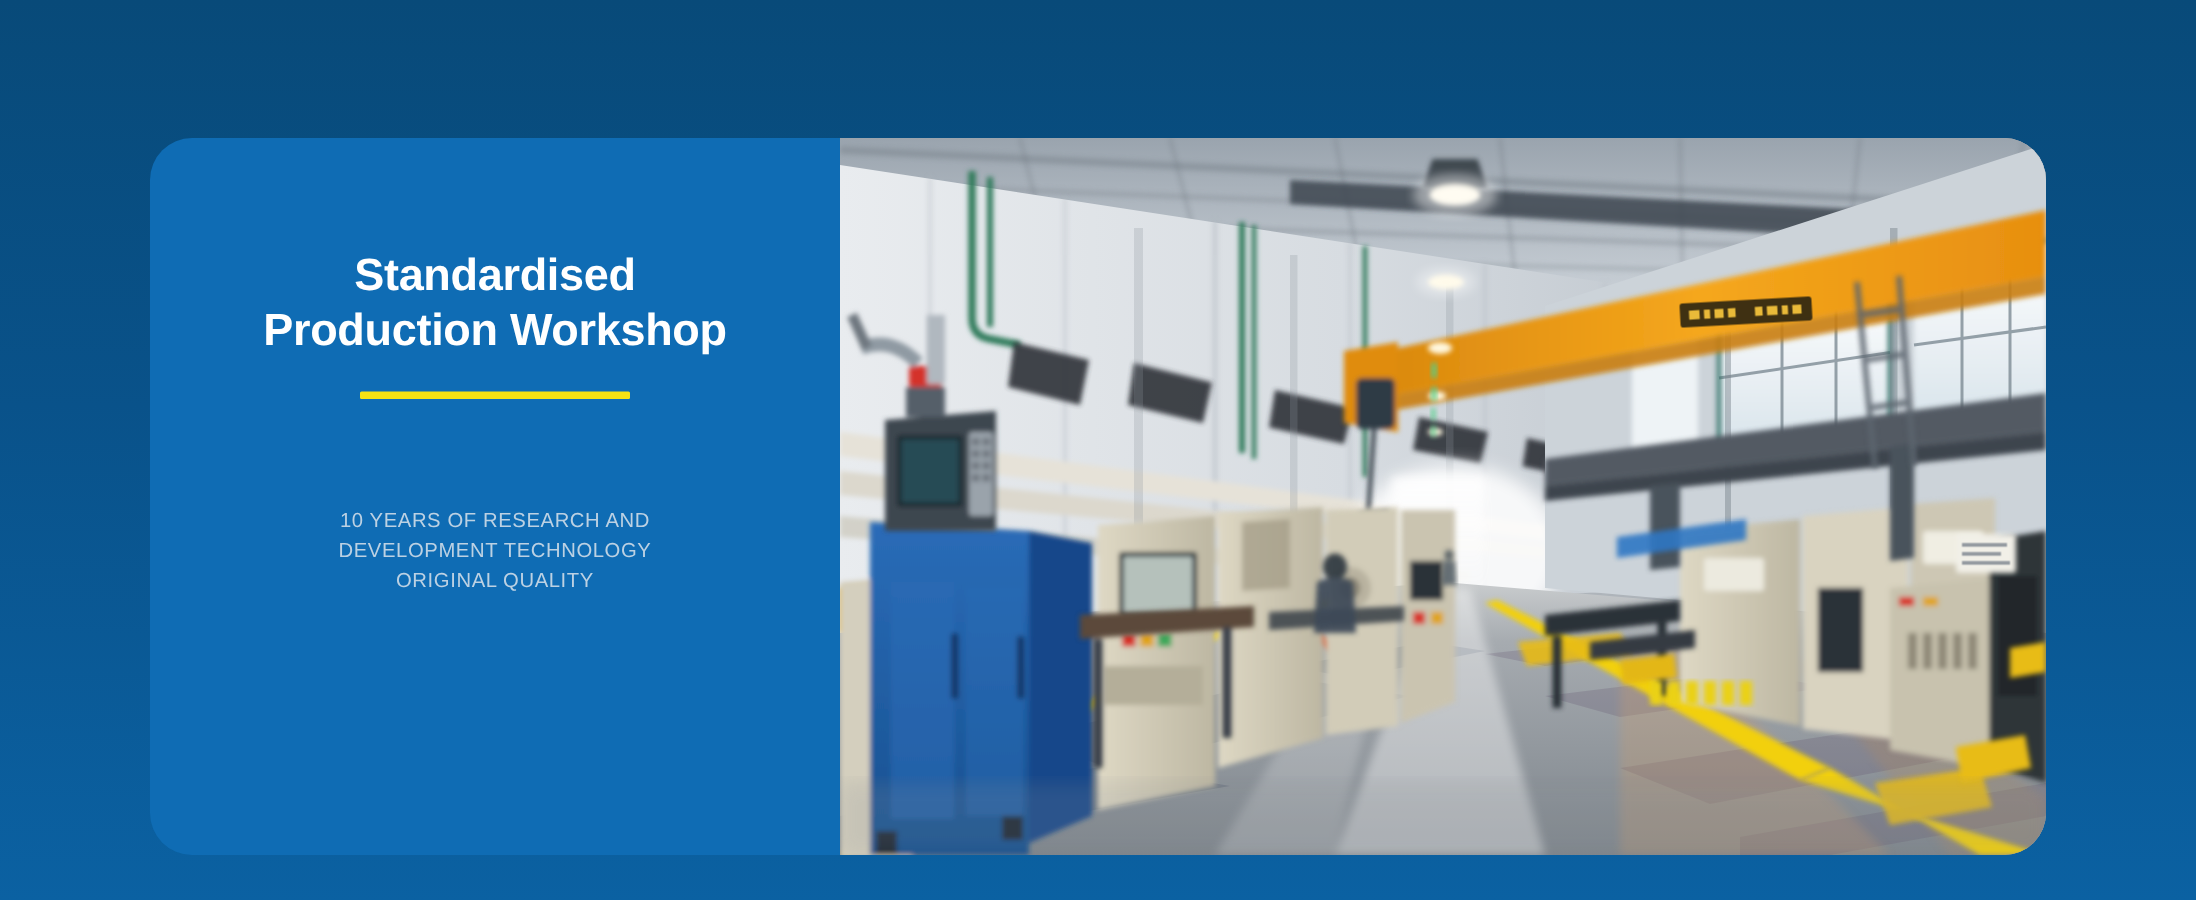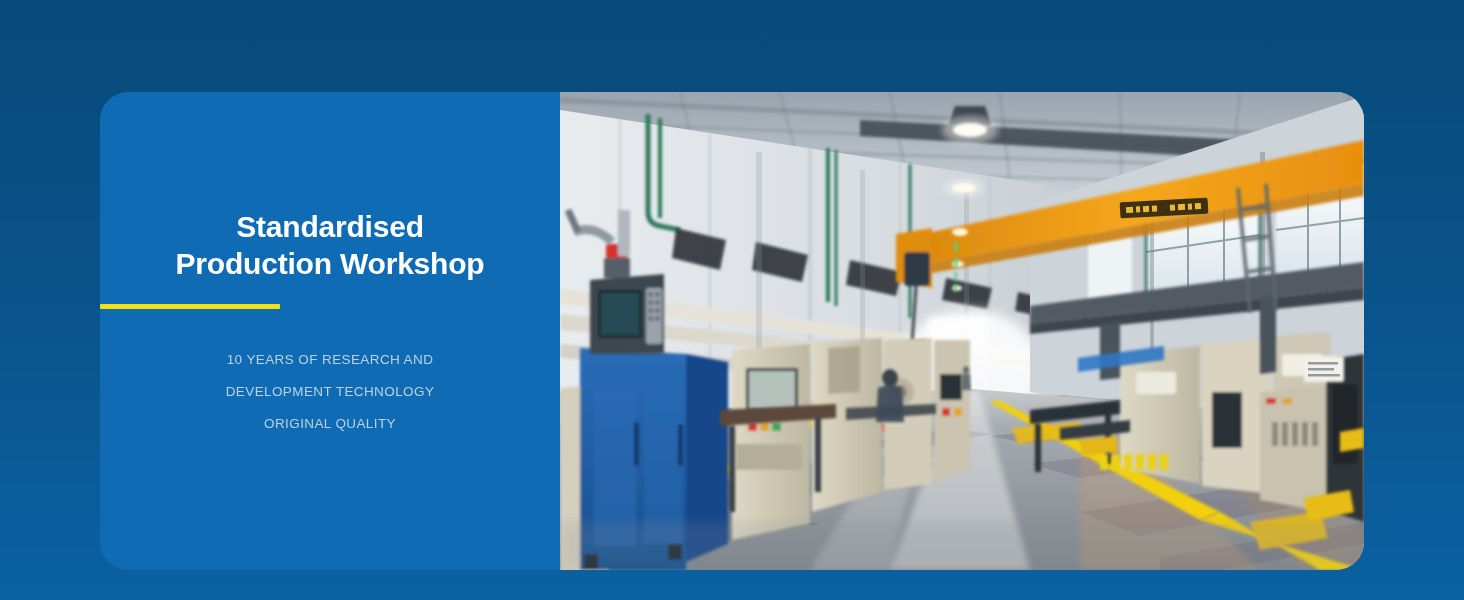--- a/index.html
+++ b/index.html
@@ -22,43 +22,43 @@
     width:640px; height:478px;
     background:#0f6cb4;
     border-radius:28px 0 0 28px;
     overflow:hidden;
   }
   .info-inner {
     position:absolute;
     left:0; top:0;
     width:460px; height:100%;
     display:flex; flex-direction:column;
-    justify-content:flex-start;
-    padding-top:116px;
+    align-items:center; justify-content:flex-start;
+    padding-top:73px;
   }
   .headline {
     color:#ffffff;
     font-size:30px;
     font-weight:bold;
     line-height:37px;
     text-align:center;
     letter-spacing:-0.2px;
     white-space:pre-line;
   }
   .divider {
     margin-top:22px;
     width:180px; height:5px;
     background:#f5e113;
     border-radius:1px;
   }
   .subcopy {
-    margin-top:35px;
+    margin-top:71px;
     color:#bcd1e3;
     font-size:13.5px;
-    line-height:32px;
+    line-height:20px;
     letter-spacing:0.4px;
     text-align:center;
     white-space:pre-line;
   }
 
   
   .photo {
     position:absolute;
     left:560px; top:92px;
     width:804px; height:478px;

